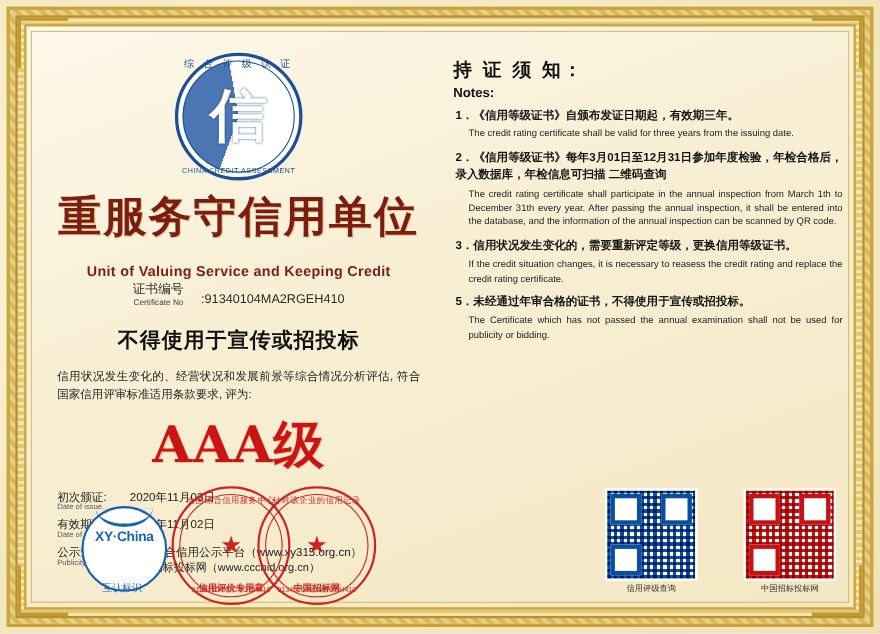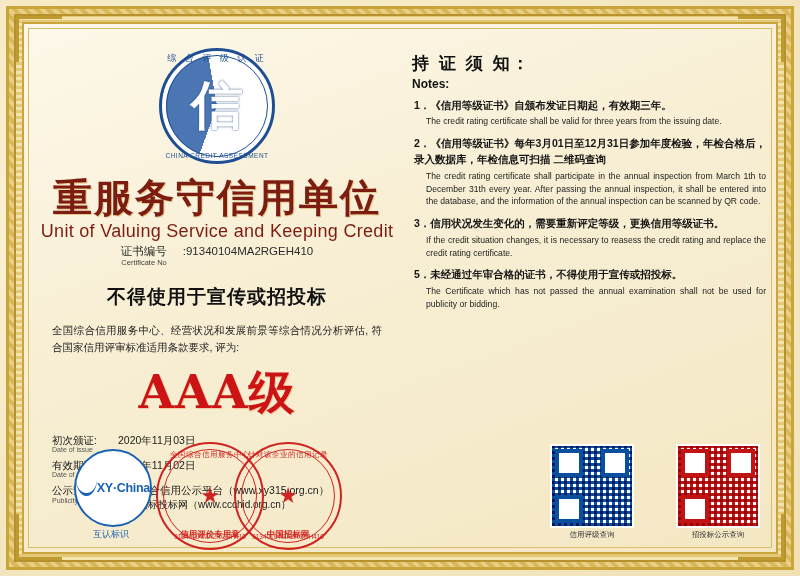--- a/index.html
+++ b/index.html
@@ -96,27 +96,27 @@
   
   .title-cn{
     margin-top:12px;
     font-family:"DejaVu Serif", serif;
     font-size:39px;font-weight:bold;color:#7d1d12;
     letter-spacing:2px;line-height:1.1;
     text-shadow:1px 1px 0 #e4c98f;
     white-space:nowrap;
   }
   .title-en{
-    margin-top:2px;
-    font-size:18px;color:#7d1d12;font-weight:normal;
+    margin-top:20px;
+    font-size:13px;color:#7d1d12;font-weight:bold;
     letter-spacing:.3px;white-space:nowrap;
   }
   .certno{
     margin-top:2px;font-size:11.5px;color:#2a2a2a;
-    display:flex;align-items:flex-start;gap:16px;
+    display:flex;align-items:flex-end;gap:16px;
   }
   .certno .lab{line-height:1.25;text-align:right;}
   .certno .lab small{display:block;font-size:7.5px;color:#444;}
   .certno .val{line-height:1.25;}
   .company{
     margin-top:16px;font-family:"DejaVu Serif", serif;
     font-size:19px;font-weight:bold;color:#111;letter-spacing:1px;
     white-space:nowrap;
   }
   .desc{
@@ -136,23 +136,23 @@
   .frow{display:flex;align-items:flex-start;font-size:10.5px;color:#1a1a1a;margin-bottom:5px;}
   .frow .fl{width:66px;flex:none;line-height:1.15;}
   .frow .fl b{font-weight:normal;display:block;font-size:10.5px;}
   .frow .fl small{display:block;font-size:7px;color:#555;}
   .frow .fv{line-height:1.3;}
   .frow .fv small{display:block;font-size:10px;}
 
   
   .seals{position:absolute;left:0;bottom:2px;width:366px;height:92px;}
   .xychina{
-    position:absolute;left:40px;top:1px;width:74px;height:74px;border-radius:50%;
+    position:absolute;left:40px;top:12px;width:74px;height:74px;border-radius:50%;
     background:#ffffff;border:2px solid #1a62b3;
-    display:flex;align-items:center;justify-content:flex-start;flex-direction:row;
+    display:flex;align-items:center;justify-content:flex-start;flex-direction:column;
   }
   .xychina .xy{
     font-size:12.5px;font-weight:bold;color:#1a62b3;letter-spacing:-.3px;
   }
   .xychina .swoosh{
     width:52px;height:14px;border-bottom:3px solid #1a62b3;border-radius:0 0 50% 50%/0 0 100% 100%;
     margin-bottom:2px;
   }
   .xy-cap{
     position:absolute;left:40px;top:80px;width:74px;text-align:center;
@@ -258,21 +258,21 @@
       <div class="certno">
         <div class="lab">
           <span>证书编号</span>
           <small>Certificate  No</small>
         </div>
         <div class="val">:91340104MA2RGEH410</div>
       </div>
 
       <div class="company">不得使用于宣传或招投标</div>
 
-      <div class="desc">全国综合信用服务中心、经营状况和发展前景等综合情况分析评估, 符合国家信用评审标准适用条款要求, 评为:</div>
+      <div class="desc">信用状况发生变化的、经营状况和发展前景等综合情况分析评估, 符合国家信用评审标准适用条款要求, 评为:</div>
 
       <div class="grade">AAA级</div>
 
       <div class="fields">
 
 
         <div class="frow">
           <div class="fl">
             <b>初次颁证:</b>
             <small>Date of issue</small>
@@ -356,19 +356,19 @@
             <div class="fp c"></div>
           </div>
           <div class="qr-cap">信用评级查询</div>
         </div>
         <div class="qr-box">
           <div class="qr red">
             <div class="fp a"></div>
             <div class="fp b"></div>
             <div class="fp c"></div>
           </div>
-          <div class="qr-cap">招投标公示查询</div>
+          <div class="qr-cap">中国招标投标网</div>
         </div>
       </div>
     </div>
 
   </div>
 </div>
 
 </body></html>

